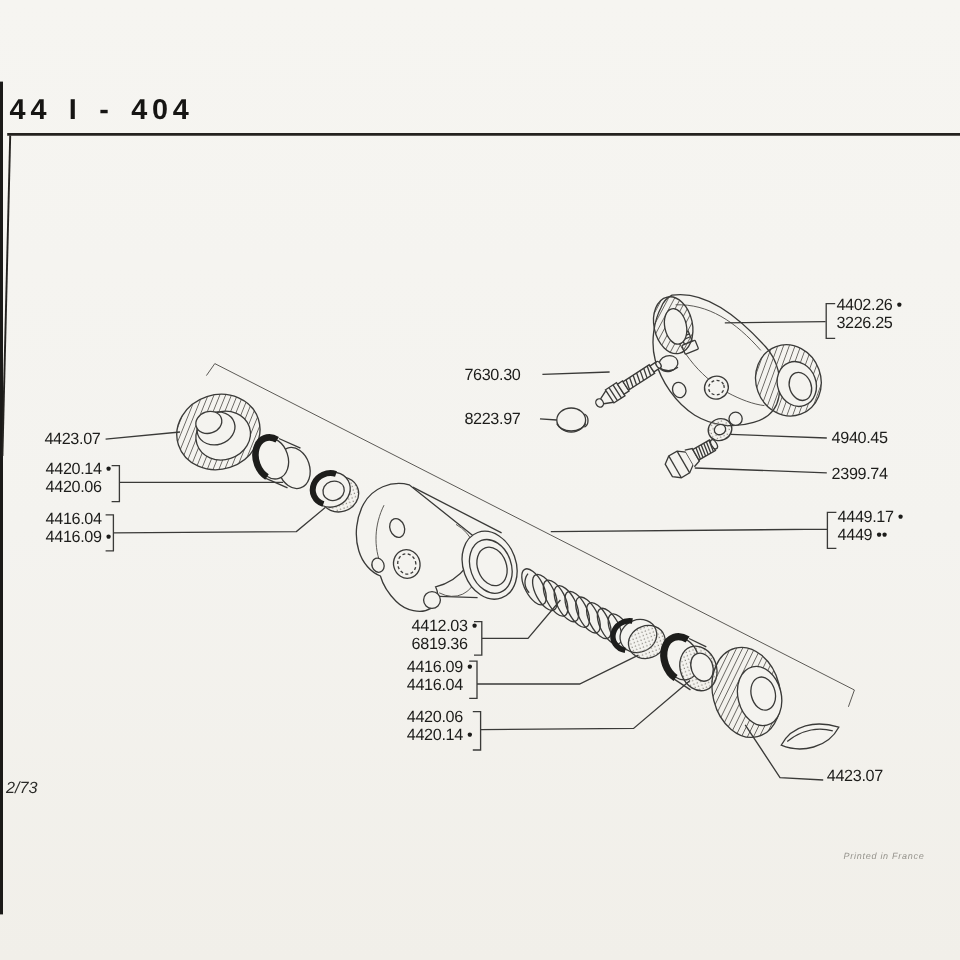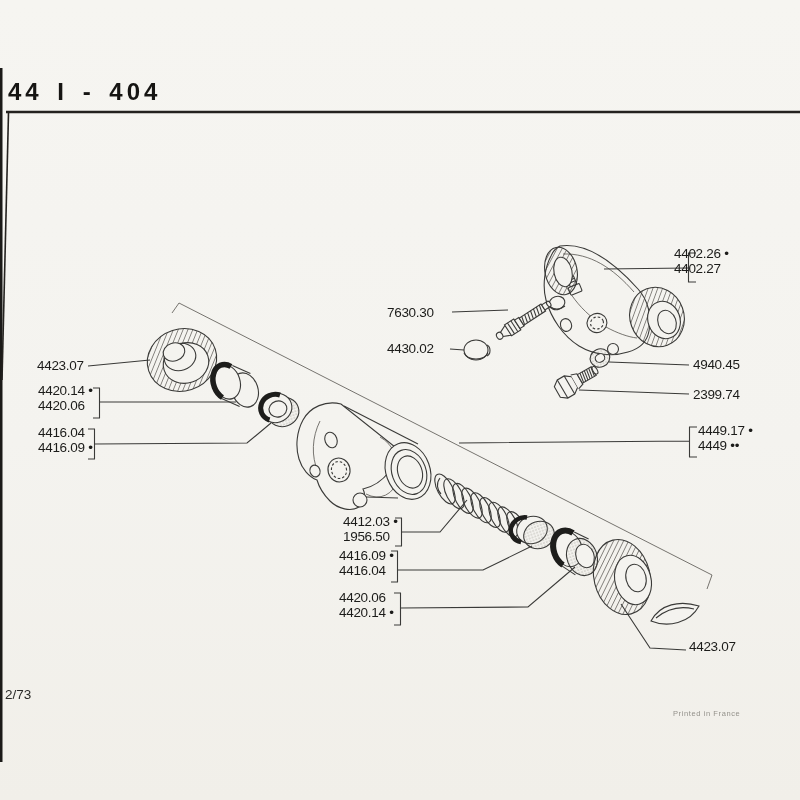--- a/index.html
+++ b/index.html
@@ -17,25 +17,26 @@
   svg{position:absolute;left:0;top:0;}
   .ln{stroke:#3a3a38;stroke-width:1.1;fill:none;}
   .fl{stroke:#3a3a38;stroke-width:1.1;fill:#f4f3ef;}
   .thin{stroke:#55534e;stroke-width:0.8;fill:none;}
   .dk{stroke:#1d1d1b;fill:none;}
   .callout{
     position:absolute;font-size:13.5px;line-height:15px;letter-spacing:-0.3px;
     white-space:nowrap;color:#1c1c1a;
   }
   #edition{
-    position:absolute;left:5px;top:687px;font-size:13.5px;color:#2a2a28;
+    position:absolute;left:5px;top:649px;font-size:13.5px;color:#2a2a28;font-style:italic;
   }
   #printed{
-    position:absolute;left:673px;top:709px;font-size:7.5px;letter-spacing:0.6px;
+    position:absolute;left:703px;top:709px;font-size:7.5px;letter-spacing:0.6px;
     color:#94928b;
+    font-style:italic;
   }
 </style>
 </head>
 <body>
 
 <div id="page">
 
   <div id="header">44 I - 404</div>
 
   <svg width="800" height="800" viewBox="0 0 800 800">
@@ -212,29 +213,29 @@
       <path class="ln" d="M 93,388 L 99.5,388 L 99.5,418 L 93,418 M 99.5,402 L 236,402"></path>
       <path class="ln" d="M 88,429 L 94.5,429 L 94.5,459 L 88,459 M 94.5,444 L 247,443 L 271,423"></path>
       <path class="ln" d="M 697,427 L 689.5,427 L 689.5,457 L 697,457 M 689.5,441 L 459,443"></path>
       <path class="ln" d="M 395,518 L 401.5,518 L 401.5,546 L 395,546 M 401.5,532 L 440,532 L 467,500"></path>
       <path class="ln" d="M 391,551 L 397.5,551 L 397.5,582 L 391,582 M 397.5,570 L 483,570 L 532,546"></path>
       <path class="ln" d="M 394,593 L 400.5,593 L 400.5,625 L 394,625 M 400.5,608 L 528,607 L 575,567"></path>
       <path class="ln" d="M 621,604 L 650,648 L 686,650"></path>
     </g>
   </svg>
 
-  <div class="callout" style="left:674px;top:246px">
+  <div class="callout" style="left:697px;top:246px">
     <div>4402.26 •</div>
-    <div>4402.27</div>
+    <div>3226.25</div>
   </div>
   <div class="callout" style="left:387px;top:305px">
     <div>7630.30</div>
   </div>
   <div class="callout" style="left:387px;top:341px">
-    <div>4430.02</div>
+    <div>8223.97</div>
   </div>
   <div class="callout" style="left:693px;top:357px">
     <div>4940.45</div>
   </div>
   <div class="callout" style="left:693px;top:387px">
     <div>2399.74</div>
   </div>
   <div class="callout" style="left:37px;top:358px">
     <div>4423.07</div>
   </div>
@@ -245,21 +246,21 @@
   <div class="callout" style="left:38px;top:425px">
     <div>4416.04</div>
     <div>4416.09 •</div>
   </div>
   <div class="callout" style="left:698px;top:423px">
     <div>4449.17 •</div>
     <div>4449 ••</div>
   </div>
   <div class="callout" style="left:343px;top:514px">
     <div>4412.03 •</div>
-    <div>1956.50</div>
+    <div>6819.36</div>
   </div>
   <div class="callout" style="left:339px;top:548px">
     <div>4416.09 •</div>
     <div>4416.04</div>
   </div>
   <div class="callout" style="left:339px;top:590px">
     <div>4420.06</div>
     <div>4420.14 •</div>
   </div>
   <div class="callout" style="left:689px;top:639px">

